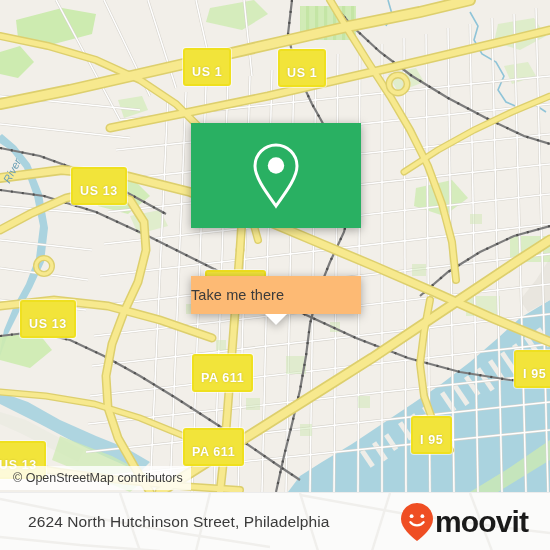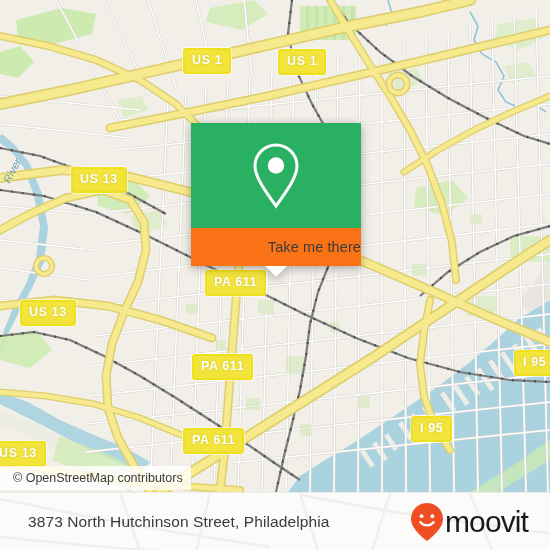--- a/index.html
+++ b/index.html
@@ -34,21 +34,21 @@
   .shield {
     position: absolute;
     background: #f2e43a;
     border: 2px solid #efe01f;
     border-radius: 3px;
     color: #ffffff;
     font-size: 12.5px;
     font-weight: bold;
     letter-spacing: 0.6px;
     line-height: 1;
-    padding: 4px 7px 5px 7px;
+    padding: 16px 7px 5px 7px;
     white-space: nowrap;
     text-shadow: 0 0 2px rgba(120,110,20,0.35);
     box-shadow: 0 0 0 1px rgba(255,255,255,0.55);
   }
 
   
   .water-label {
     position: absolute;
     color: #6b9fb5;
     font-size: 11px;
@@ -68,24 +68,25 @@
     position: relative;
     height: 105px;
     background: #29b062;
     display: flex;
     align-items: center;
     justify-content: center;
   }
   #popup-footer {
     position: relative;
     height: 38px;
-    background: #f97316;
+    background: #fdba74;
     display: flex;
     align-items: center;
-    justify-content: flex-end;
+    justify-content: flex-start;
+    margin-top: 48px;
   }
   #popup-footer-label {
     color: #3b3b3b;
     font-size: 14.5px;
     letter-spacing: 0.1px;
   }
   #popup-tail {
     position: absolute;
     left: 50%;
     bottom: -11px;
@@ -138,21 +139,21 @@
     right: 22px;
     top: 50%;
     transform: translateY(-50%);
     display: flex;
     align-items: center;
     gap: 1px;
   }
   #moovit-wordmark {
     color: #1a1a1a;
     font-size: 30px;
-    font-weight: normal;
+    font-weight: bold;
     letter-spacing: -0.9px;
     line-height: 1;
   }
 </style>
 </head>
 <body>
 
 <div id="app">
 
   <div id="map-canvas">
@@ -463,21 +464,21 @@
         <path d="M0,6 L90,24 L180,40 L270,54"></path>
         <path d="M120,0 L140,58"></path>
         <path d="M210,0 L196,58"></path>
         <path d="M300,0 L318,58"></path>
         <path d="M390,0 L372,58"></path>
         <path d="M470,0 L492,58"></path>
         <path d="M300,2 L400,20 L500,34 L550,40"></path>
         <path d="M0,44 L80,52 L160,58"></path>
       </g>
     </svg>
-    <div id="address-text">3873 North Hutchinson Street, Philadelphia</div>
+    <div id="address-text">2624 North Hutchinson Street, Philadelphia</div>
     <div id="moovit-logo">
       <svg width="34" height="40" viewBox="0 0 34 40">
         <path d="M17 1 C8.2 1 1 8.1 1 16.9 C1 26 11.4 34.6 17 39
                  C22.6 34.6 33 26 33 16.9 C33 8.1 25.8 1 17 1 Z" fill="#ef4e23"></path>
         <circle cx="11.6" cy="14.2" r="1.9" fill="#ffffff"></circle>
         <circle cx="22.4" cy="14.2" r="1.9" fill="#ffffff"></circle>
         <path d="M10.4 20.2 C13.2 24.4 20.8 24.4 23.6 20.2" fill="none" stroke="#ffffff" stroke-width="2.3" stroke-linecap="round"></path>
       </svg>
       <span id="moovit-wordmark">moovit</span>
     </div>

